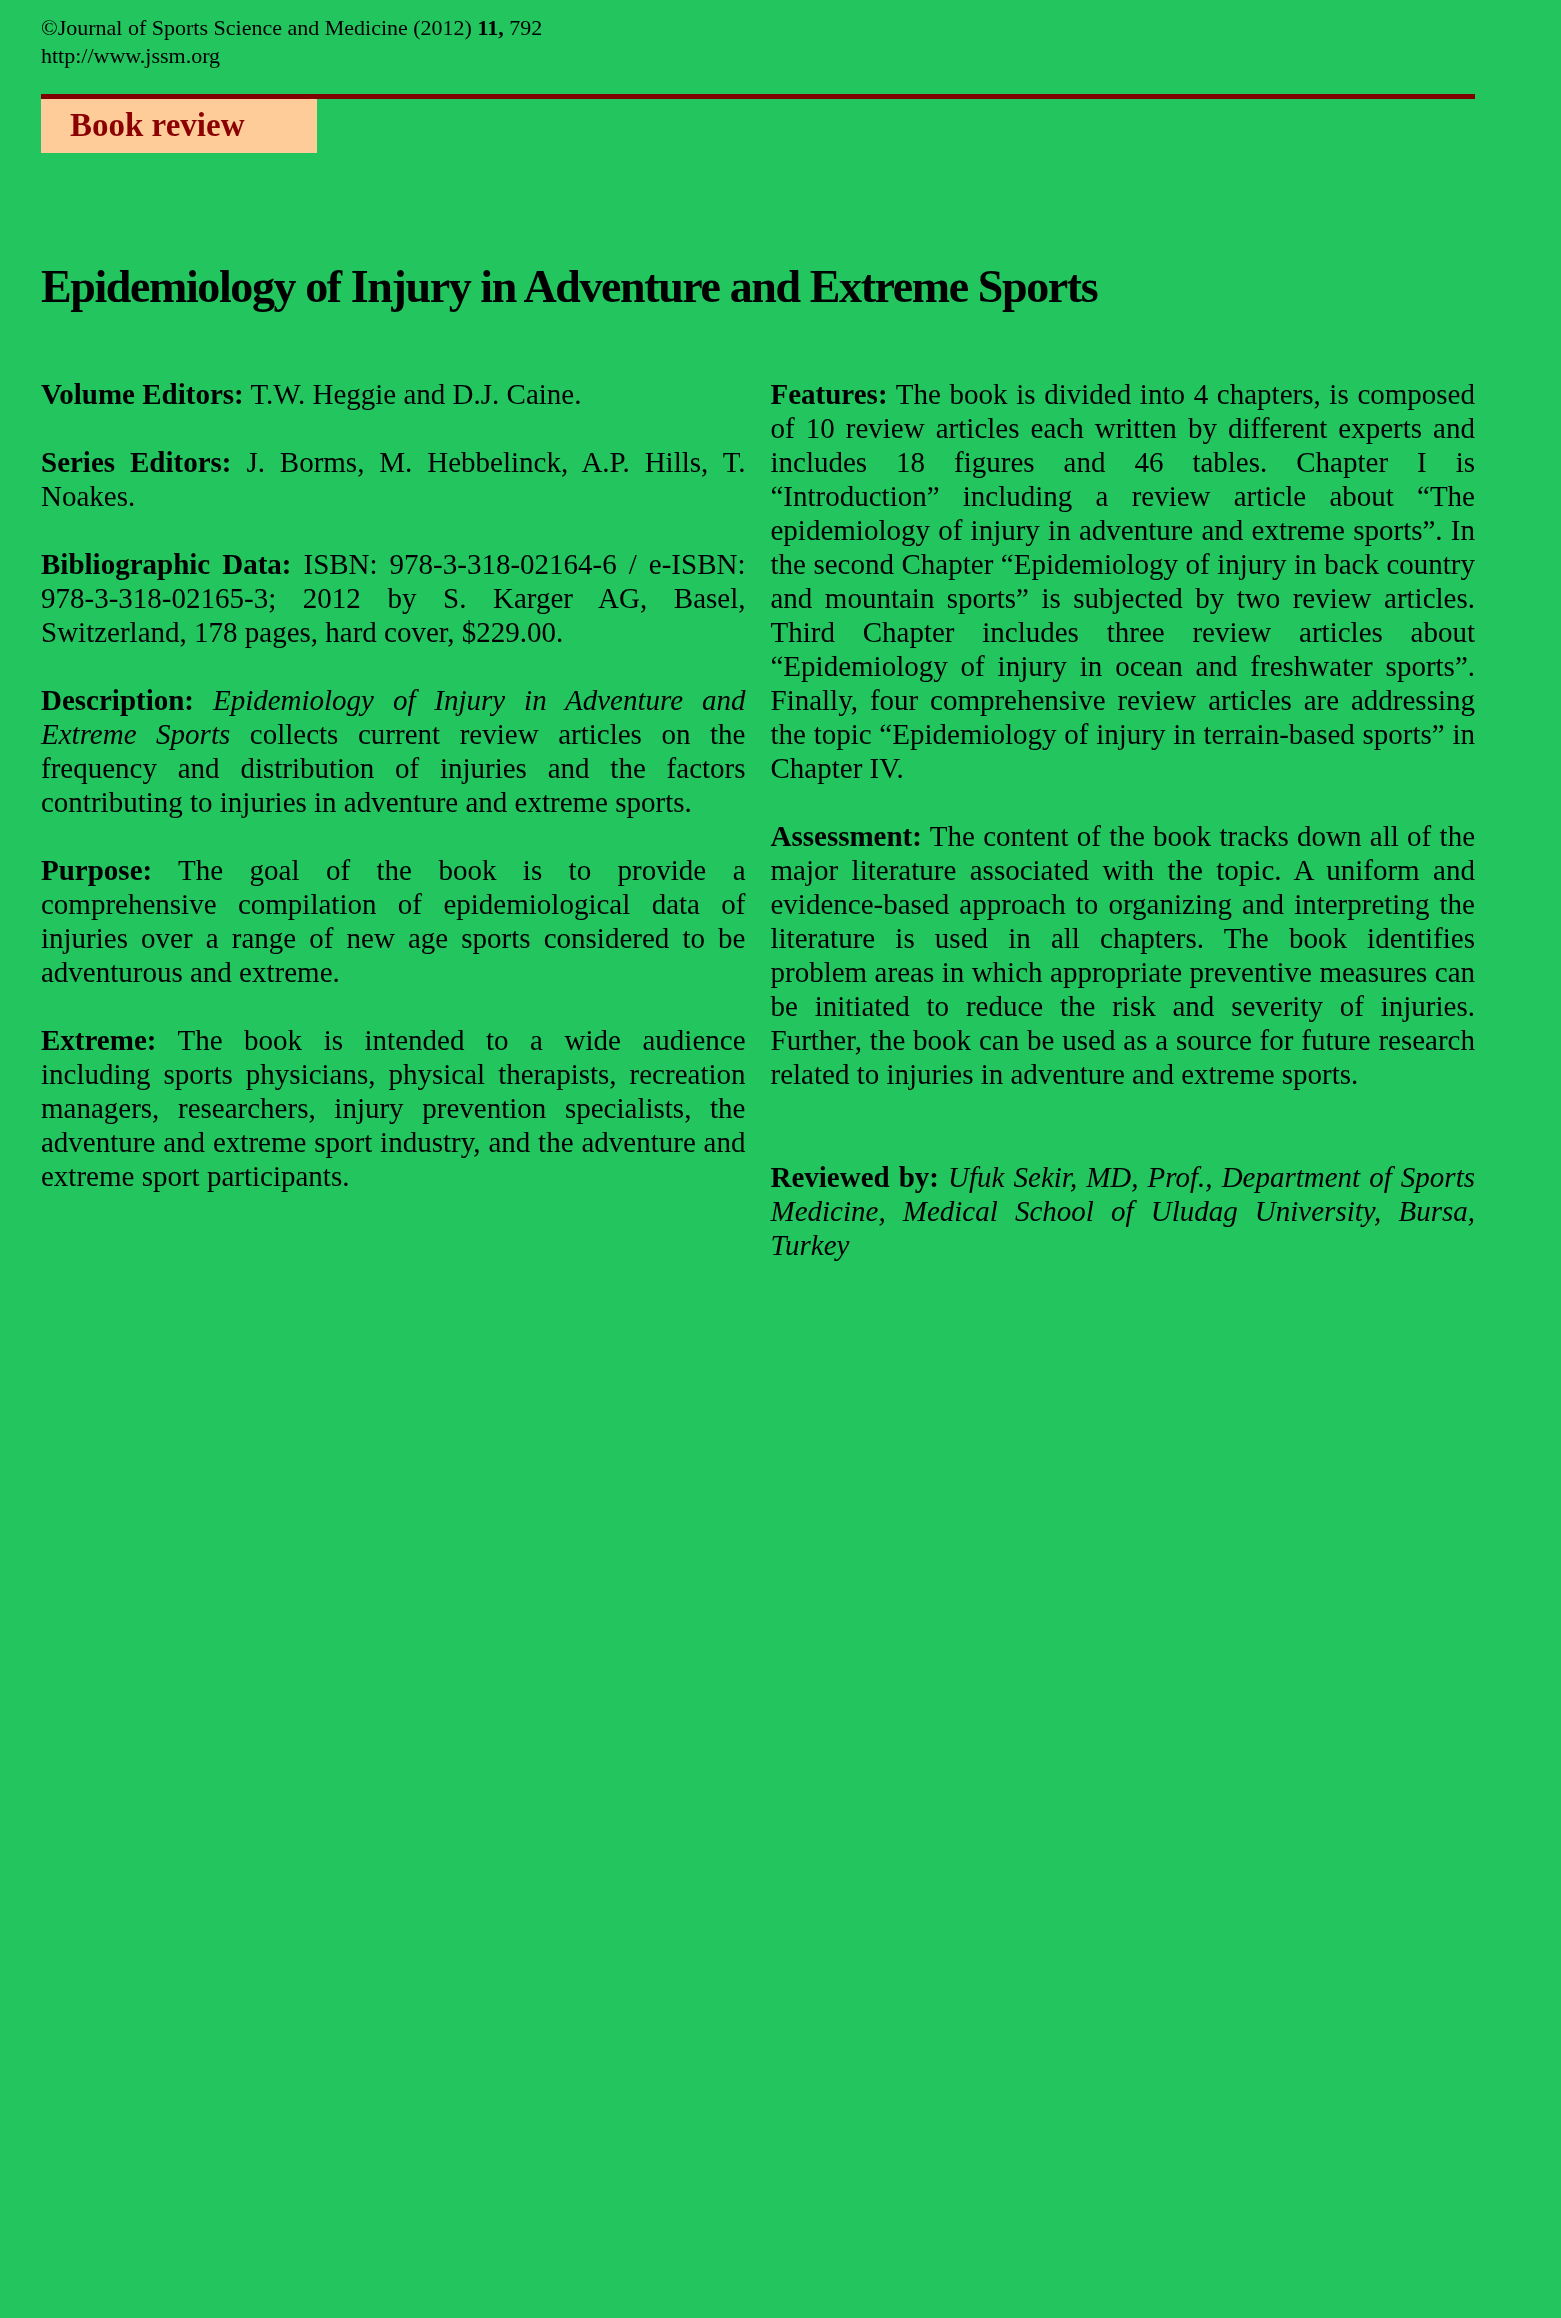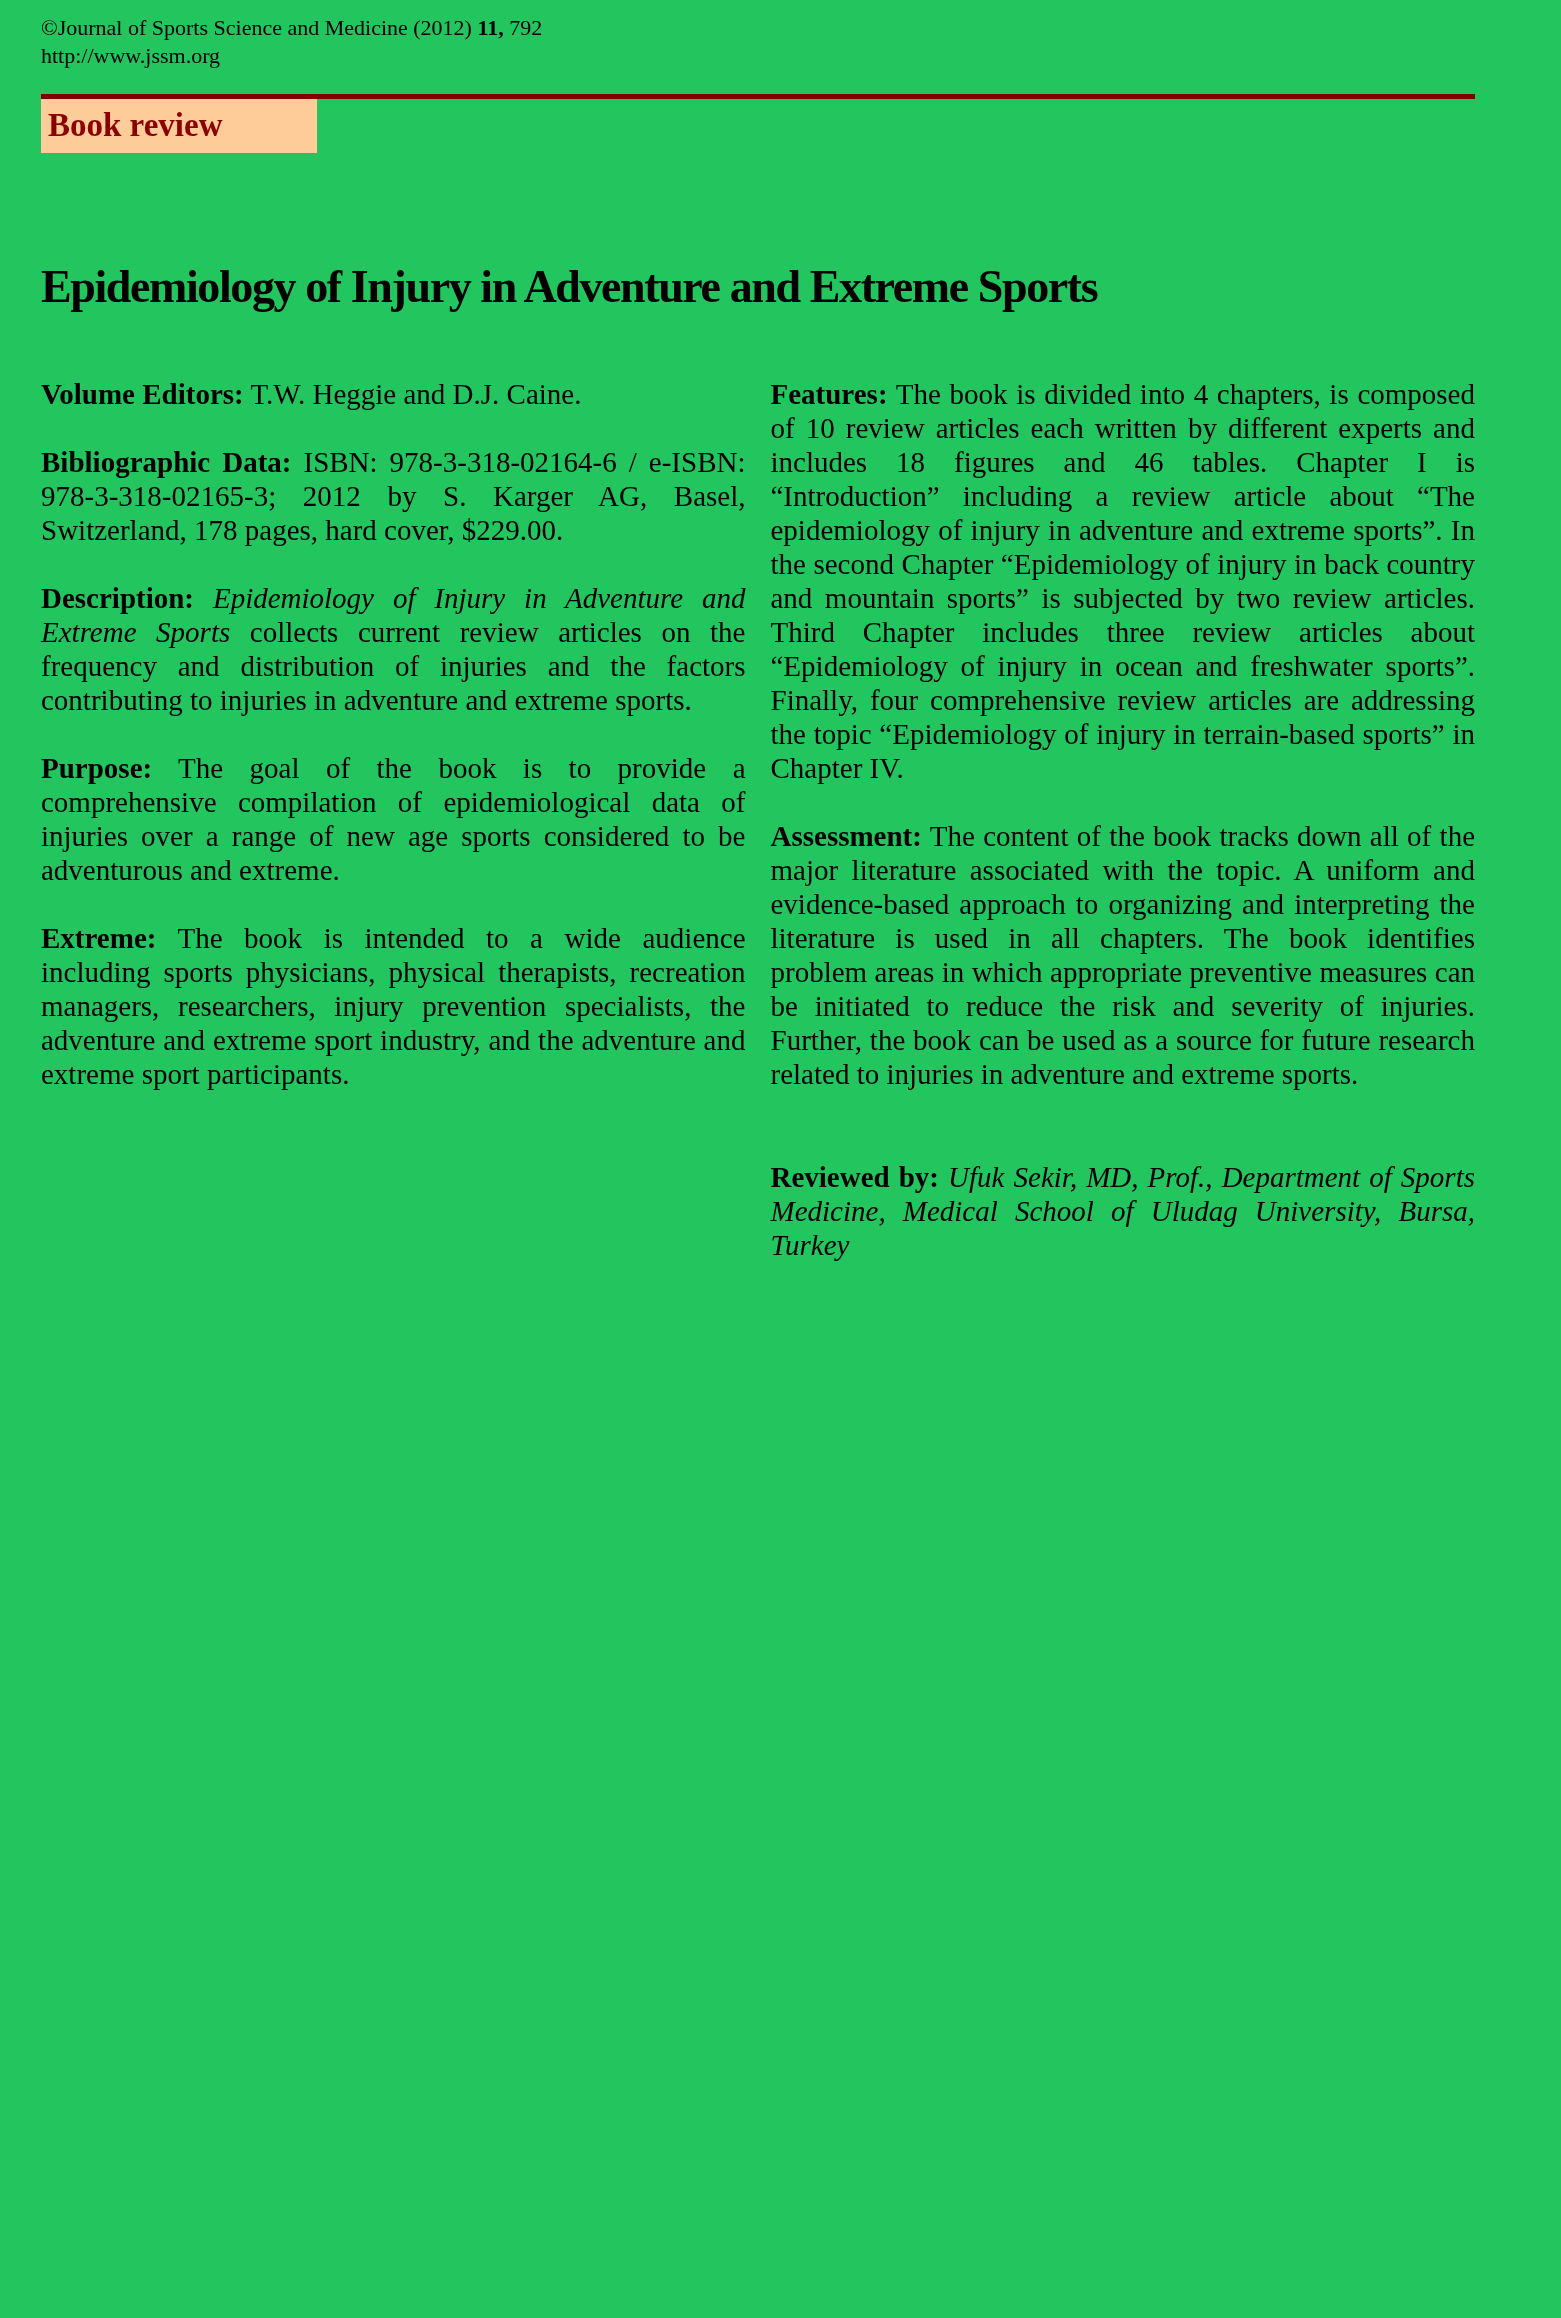--- a/index.html
+++ b/index.html
@@ -22,21 +22,21 @@
     background: #7f0000;
     width: 100%;
   }
   .section-box {
     width: 276px;
     height: 54px;
     background: #fecc98;
     display: flex;
     align-items: center;
     box-sizing: border-box;
-    padding-left: 7px;
+    padding-left: 29px;
   }
   .section-box .section-label {
     color: #8b0000;
     font-weight: bold;
     font-size: 33px;
   }
   h1.title {
     margin: 107px 0 0 0;
     font-size: 46px;
     line-height: 53px;
@@ -75,20 +75,21 @@
   </div>
 
   <h1 class="title">Epidemiology of Injury in Adventure and Extreme Sports</h1>
 
   <div class="columns">
 
     <div class="col">
 
       <p><span class="b">Volume Editors:</span><span> T.W. Heggie and D.J. Caine.</span></p>
 
+      <p><span class="b">Series Editors:</span><span> J. Borms, M. Hebbelinck, A.P. Hills, T. Noakes.</span></p>
 
       <p><span class="b">Bibliographic Data:</span><span> ISBN: 978-3-318-02164-6 / e-ISBN: 978-3-318-02165-3; 2012 by S. Karger AG, Basel, Switzerland, 178 pages, hard cover, $229.00.</span></p>
 
 
       <p><span class="b">Description:</span><span class="i"> Epidemiology of Injury in Adventure and Extreme Sports</span><span> collects current review articles on the frequency and distribution of injuries and the factors contributing to injuries in adventure and extreme sports.</span></p>
 
       <p><span class="b">Purpose:</span><span> The goal of the book is to provide a comprehensive compilation of epidemiological data of injuries over a range of new age sports considered to be adventurous and extreme.</span></p>
 
       <p><span class="b">Extreme:</span><span> The book is intended to a wide audience including sports physicians, physical therapists, recreation managers, researchers, injury prevention specialists, the adventure and extreme sport industry, and the adventure and extreme sport participants.</span></p>
 

